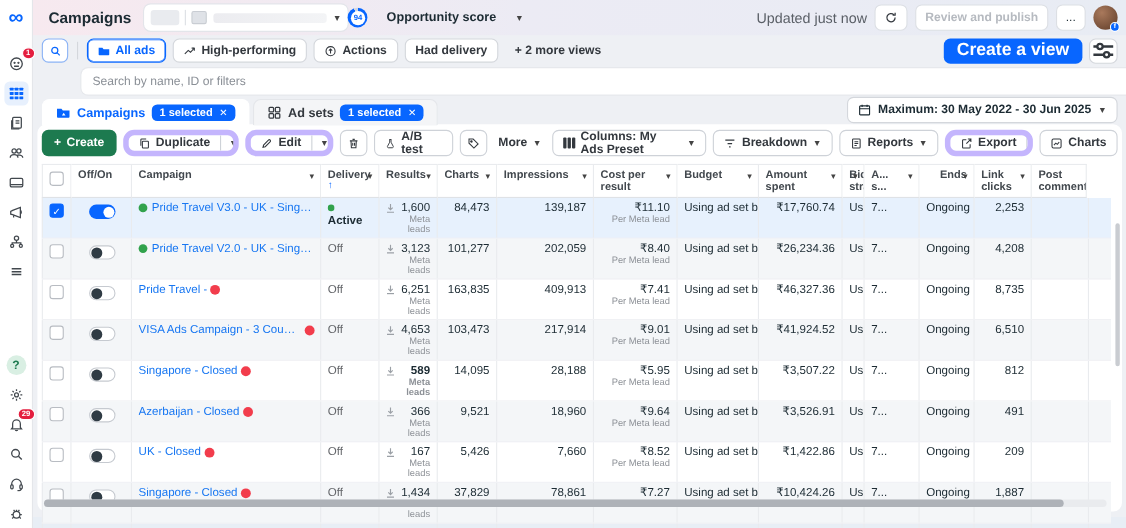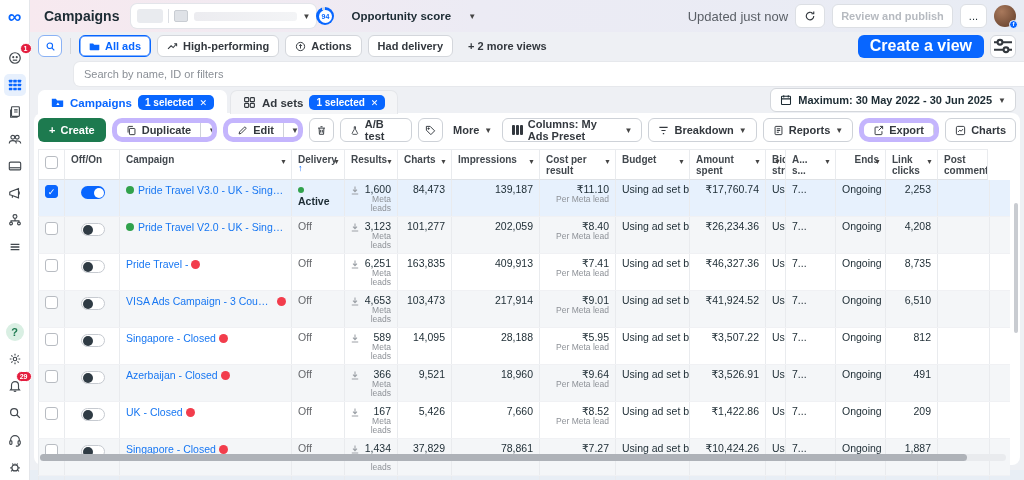--- a/index.html
+++ b/index.html
@@ -593,21 +593,21 @@
             <div class="cell" style="width: 27px;">
               <div class="cb"></div>
             </div>
             <div class="cell" style="width: 55px;">
               <div class="toggle off">
                 <div class="knob"></div>
               </div>
             </div>
             <div class="cell" style="width: 172px; white-space: nowrap;"><a class="camp-link">Singapore - Closed</a> <span class="dot red"></span></div>
             <div class="cell" style="width: 53px;"><span class="deliv-off">Off</span></div>
-            <div class="cell r" style="width: 53px;">
+            <div class="cell r" style="width: 53px; font-weight: bold;">
               <span class="dl-ic"><svg width="8" height="9" viewBox="0 0 10 11" fill="none" stroke="#9ba0a6" stroke-width="1.3">
                   <path d="M5 0.5v6M2.5 4.5 5 7l2.5-2.5M1 9.8h8"></path>
                 </svg></span>
               <span class="num">589</span>
               <span class="sub">Meta leads</span>
             </div>
             <div class="cell r" style="width: 54px;">14,095</div>
             <div class="cell r" style="width: 88px;">28,188</div>
             <div class="cell r" style="width: 76px;">
               <span class="num">₹5.95</span>

